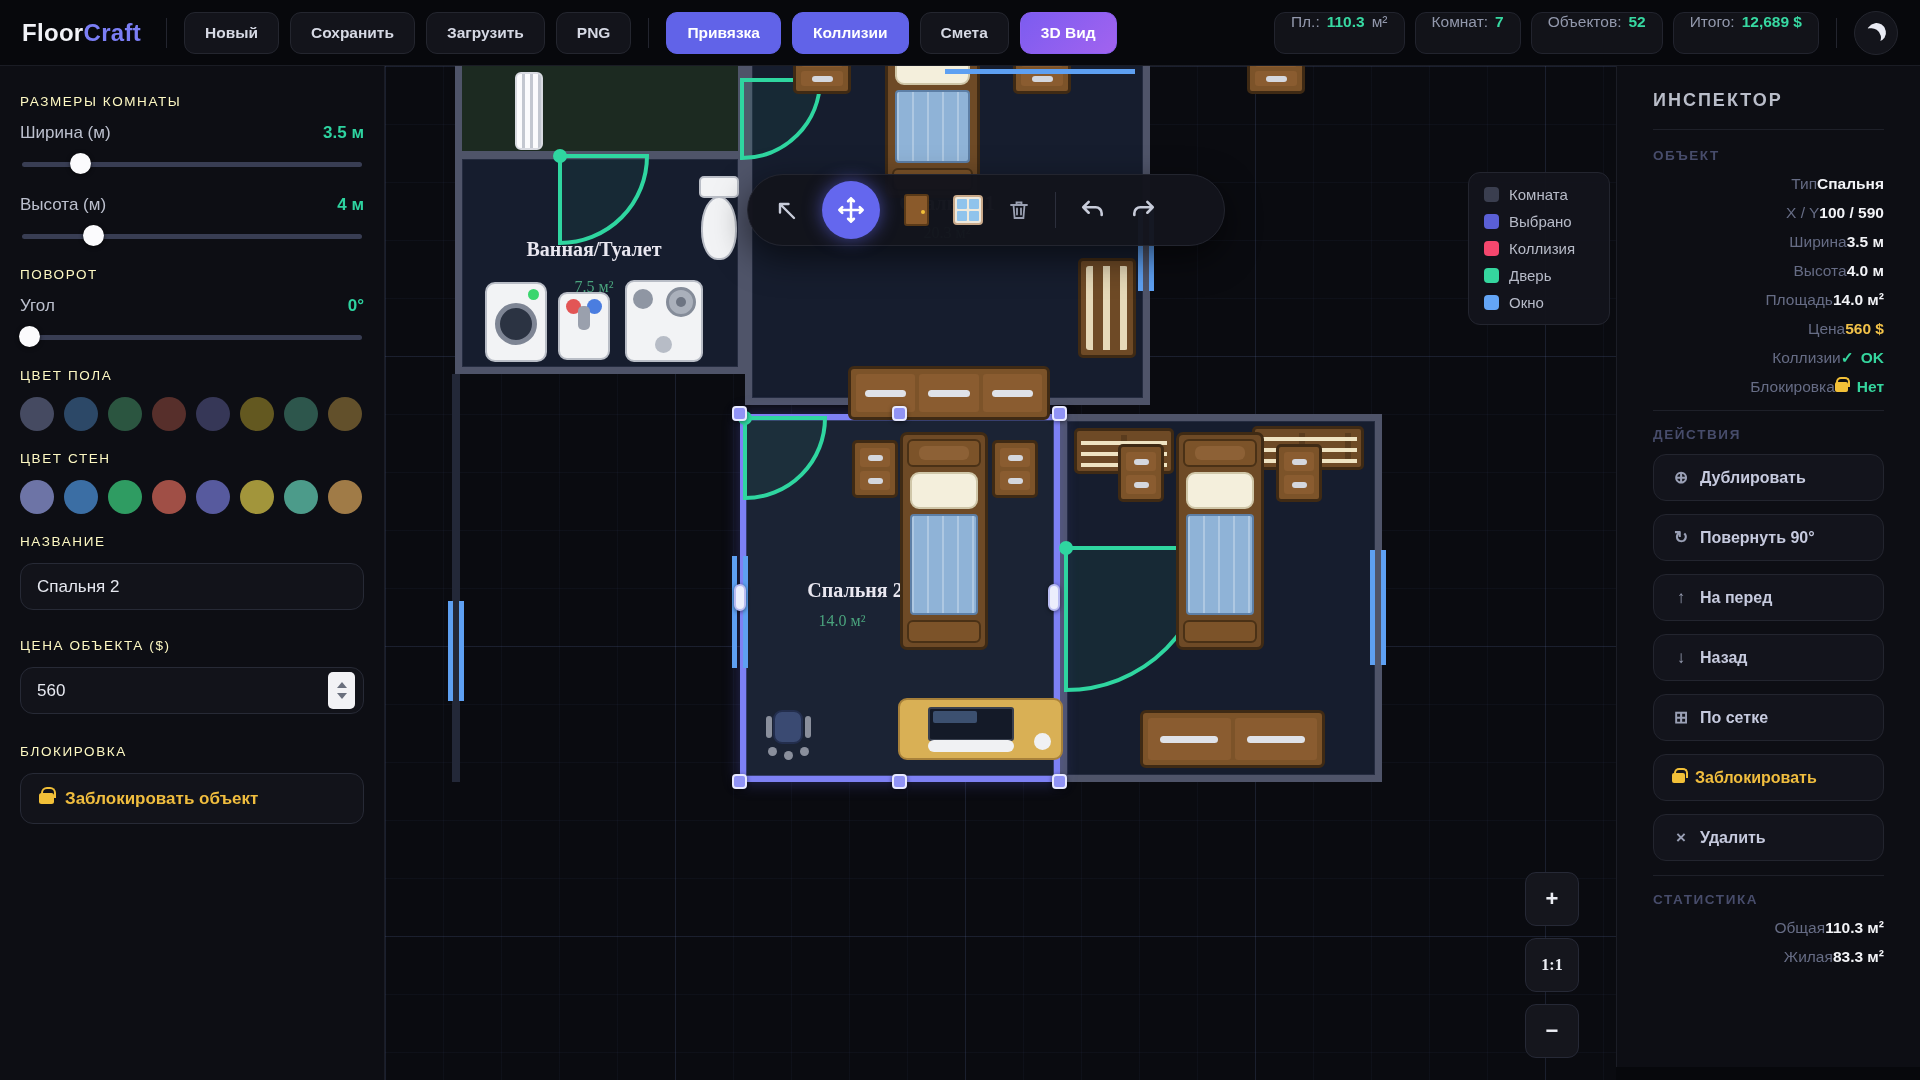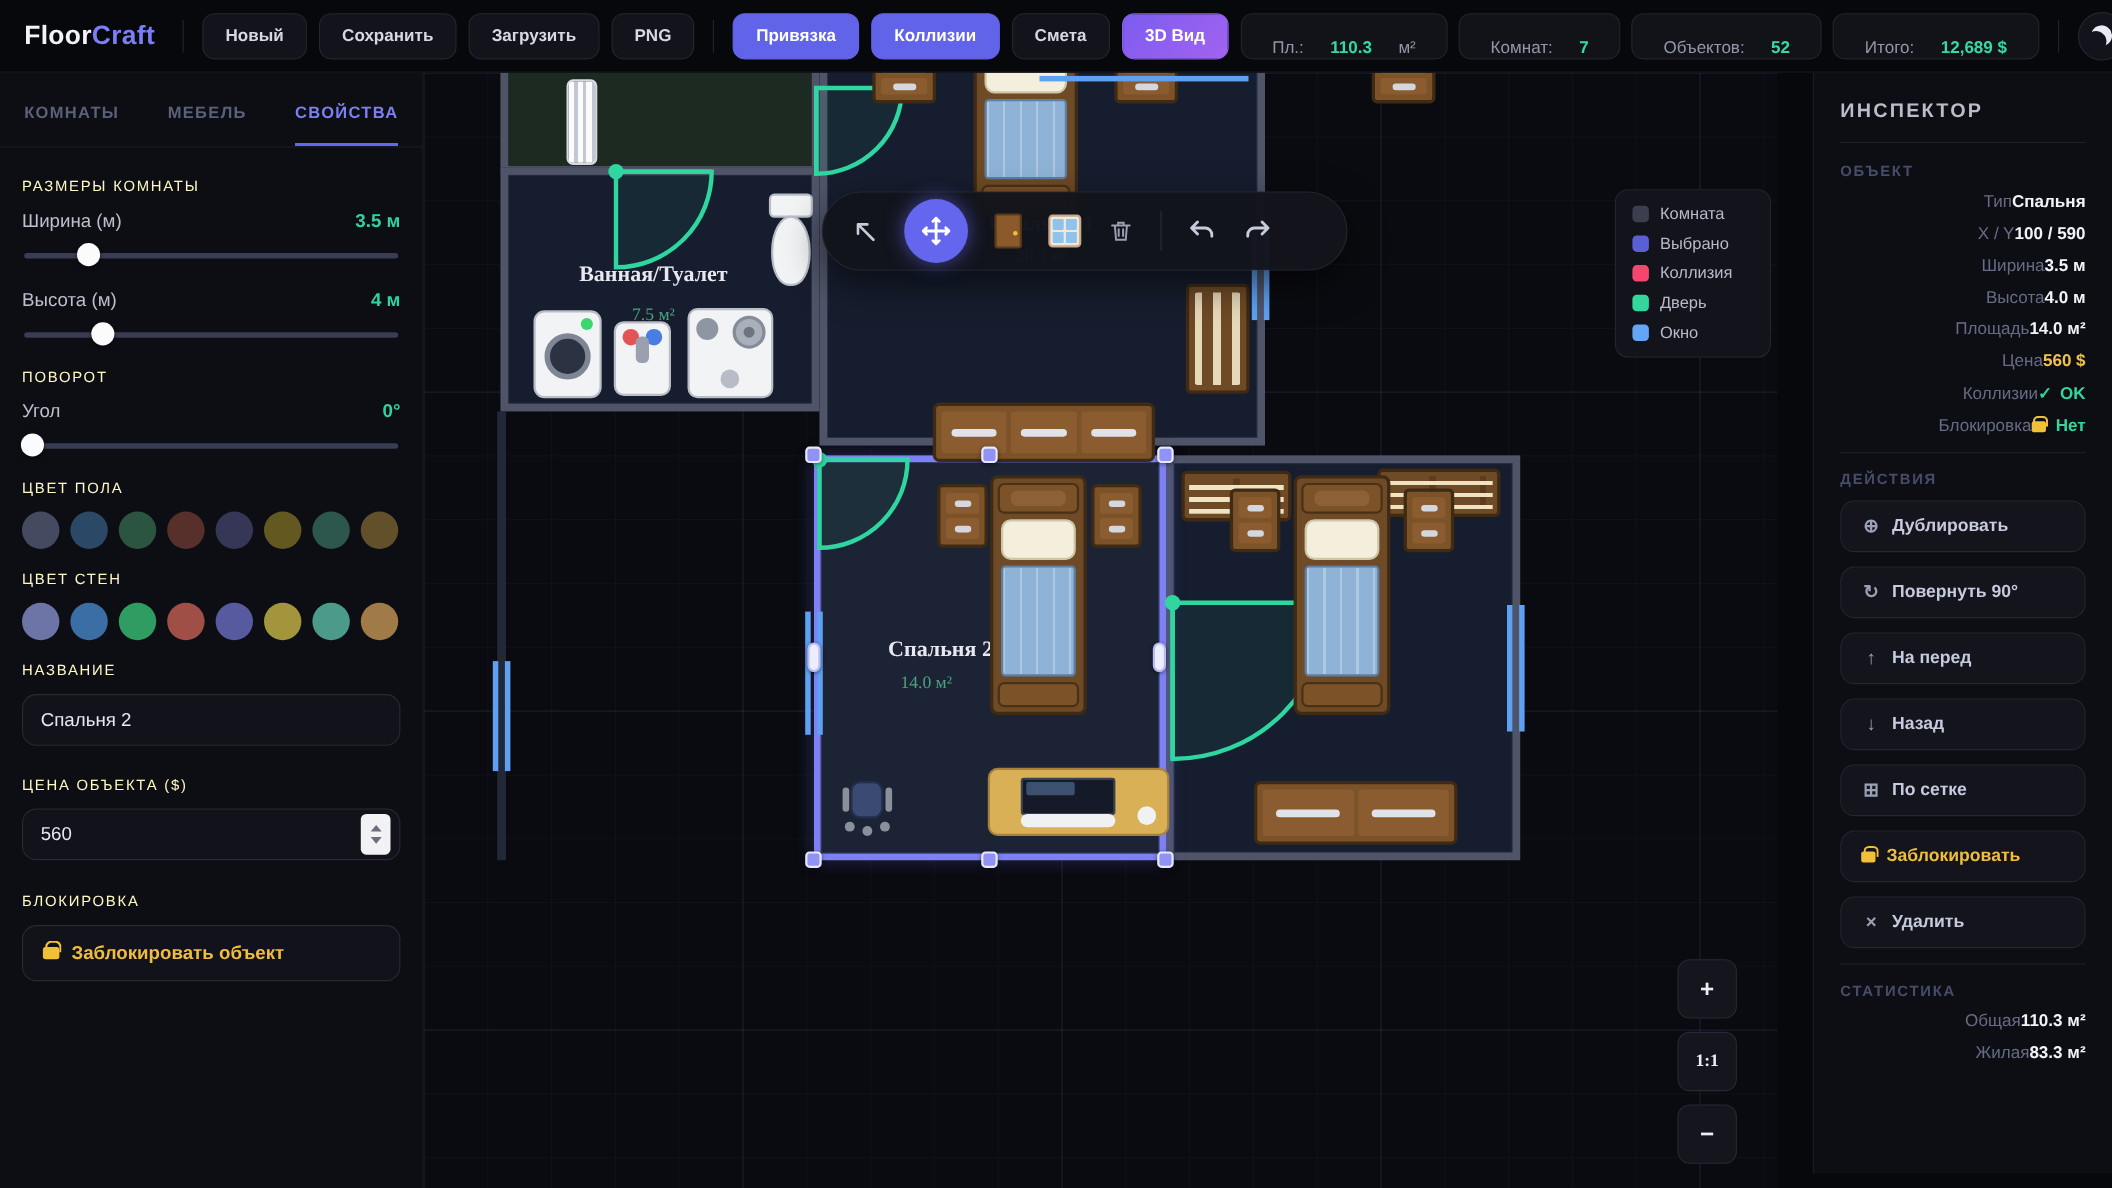--- a/index.html
+++ b/index.html
@@ -11,21 +11,21 @@
   .topbar { position:absolute; top:0; left:0; right:0; height:66px; background:#07080c;
             border-bottom:1px solid #1a1c24; display:flex; align-items:center; padding:0 22px; gap:11px; z-index:60; }
   .logo { font-size:24px; font-weight:800; letter-spacing:.3px; margin-right:8px; white-space:nowrap; }
   .logo-a { color:#f2f3f8; } .logo-b { color:#7b7ef5; }
   .vsep { width:1px; height:30px; background:#23252f; margin:0 6px; flex:0 0 auto; }
   .tbtn { height:42px; padding:0 20px; border-radius:11px; background:#13141b; border:1px solid #24262f;
           color:#d6d9e4; font-size:15.5px; font-weight:700; font-family:inherit; cursor:pointer; white-space:nowrap; }
   .tbtn.toggled { background:#6163e8; border-color:#6163e8; color:#fff; }
   .tbtn.grad { background:linear-gradient(135deg,#7c5cf0,#a263ef); border-color:#8a5ff0; color:#fff; }
   .stats { display:flex; gap:10px; margin-left:auto; align-items:center; }
-  .chip { height:42px; display:flex; align-items:flex-end; gap:24px; padding:0 28px; border-radius:11px;
+  .chip { height:42px; display:flex; align-items:flex-start; gap:7px; padding:0 16px; border-radius:11px;
           background:#121319; border:1px solid #22242e; font-size:15.5px; white-space:nowrap; }
   .chip .cl { color:#9298ac; font-weight:400; }
   .chip .cv { color:#37d9a2; font-weight:700; }
   .chip .cu { color:#9298ac; font-weight:400; }
   .moon-btn { width:44px; height:44px; border-radius:50%; background:#13141b; border:1px solid #24262f;
               display:flex; align-items:center; justify-content:center; cursor:pointer; flex:0 0 auto; }
   .moon { width:19px; height:19px; border-radius:50%; box-shadow:inset -6px 4px 0 0 #e9ebf4; transform:rotate(-12deg); }
 
   
   .lsb { position:absolute; top:66px; left:0; width:385px; bottom:0; background:#0d0e14;
@@ -160,22 +160,22 @@
 
   .zoomstack { position:absolute; left:1140px; top:806px; display:flex; flex-direction:column; gap:12px; z-index:40; }
   .zbtn { width:54px; height:54px; border-radius:11px; background:#15161d; border:1px solid #262936; color:#eceef4;
           font-size:22px; font-weight:700; cursor:pointer; font-family:inherit; }
   .zbtn.ratio { font-size:16px; font-family:"Liberation Serif", serif; }
 
   .hintbar { position:absolute; left:20px; top:942px; height:40px; line-height:38px; padding:0 26px; border-radius:20px;
              background:rgba(15,16,22,.88); border:1px solid #22242e; color:#565c6e; font-size:15px; z-index:40; white-space:nowrap; }
 
   
-  .rsb { position:absolute; top:66px; right:0; width:272px; bottom:13px; background:#0d0e14; border-left:1px solid #1b1d26;
-         padding:24px 24px 0; z-index:50; overflow:hidden; }
+  .rsb { position:absolute; top:66px; right:0; width:304px; bottom:13px; background:#0d0e14; border-left:1px solid #1b1d26;
+         padding:24px 36px 0; z-index:50; overflow:hidden; }
   .ititle { font-size:18px; font-weight:800; letter-spacing:2px; color:#b9bdc9; padding-bottom:18px;
             border-bottom:1px solid #1e2029; margin-bottom:18px; }
   .isec { font-size:13.5px; font-weight:800; letter-spacing:1.6px; color:#474c6b; margin:4px 0 12px; }
   .irow { display:flex; justify-content:flex-end; align-items:center; margin-bottom:11px; font-size:15.5px; }
   .ilbl { color:#666c85; }
   .ival { color:#f2f3f7; font-weight:700; display:flex; align-items:center; gap:7px; }
   .ival.gold { color:#f2c249; }
   .ival.ok { color:#35d69e; }
   .ival .locksm { margin-right:2px; }
   .idiv { height:1px; background:#1e2029; margin:14px 0 16px; }
@@ -225,25 +225,20 @@
         <span class="cv">12,689 $</span>
       </div>
     </div>
     <div class="vsep"></div>
     <button class="moon-btn">
         <span class="moon"></span>
       </button>
   </header>
 
   <aside class="lsb">
-    <div class="tabs">
-      <button class="tab">КОМНАТЫ</button>
-      <button class="tab">МЕБЕЛЬ</button>
-      <button class="tab active">СВОЙСТВА</button>
-    </div>
     <div class="lsb-body">
       <div class="shead">РАЗМЕРЫ КОМНАТЫ</div>
       <div class="frow">
         <span class="lbl">Ширина (м)</span>
         <span class="val">3.5 м</span>
       </div>
       <div class="slider">
         <div class="track"></div>
         <div class="thumb" style="left:17%"></div>
       </div>

